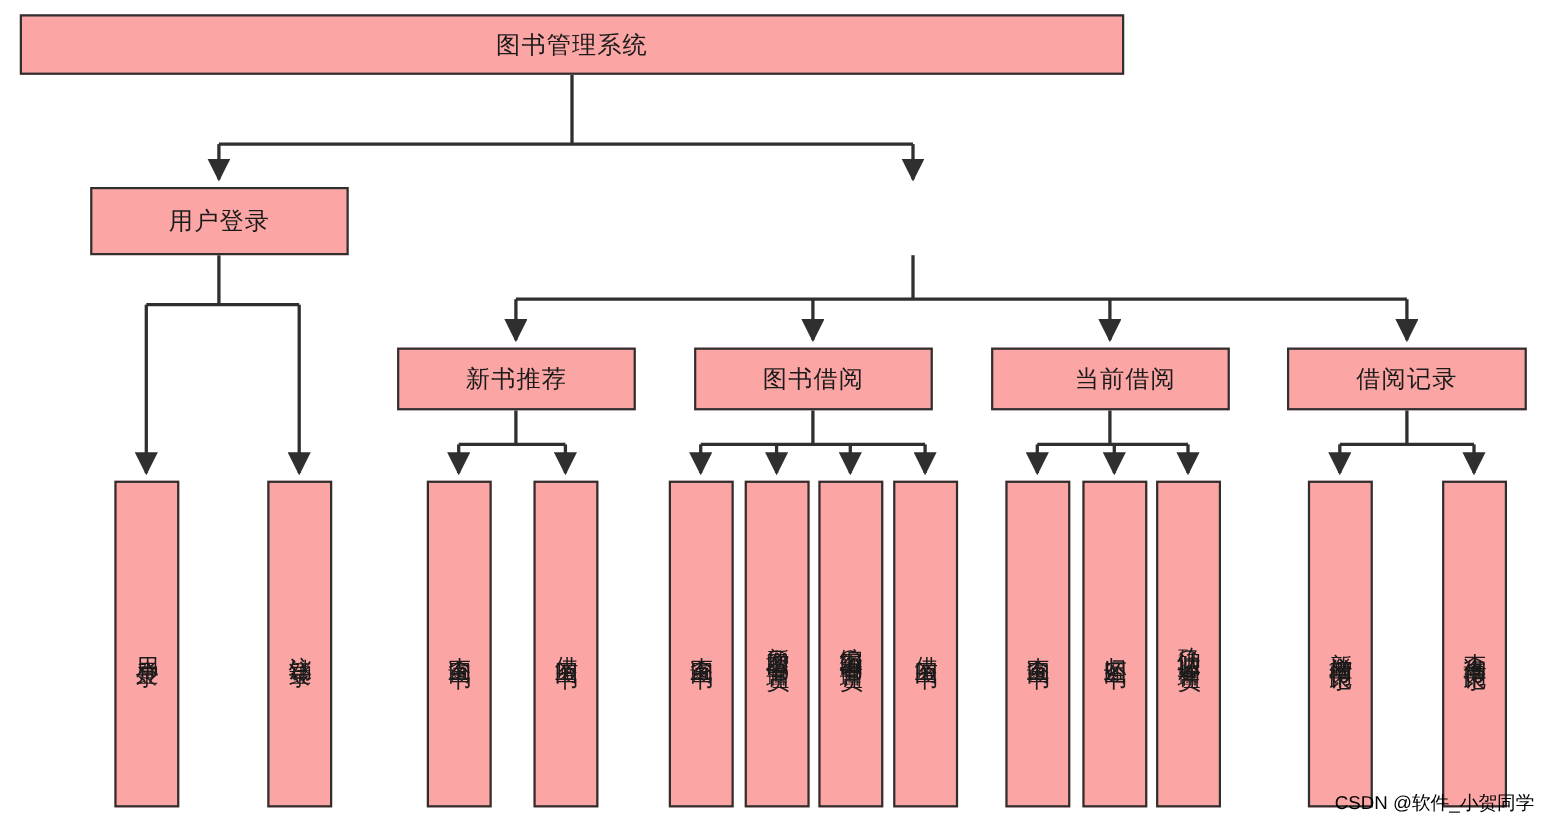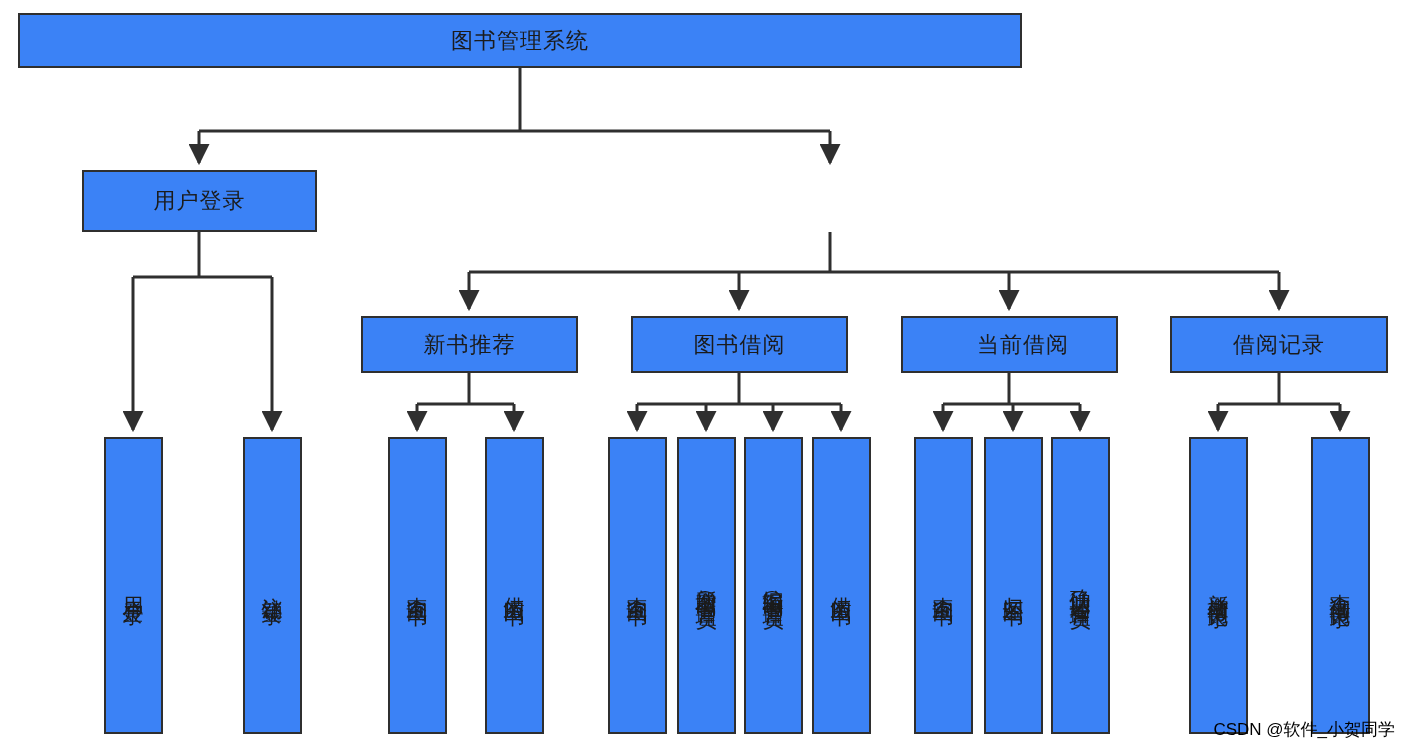--- a/index.html
+++ b/index.html
@@ -21,21 +21,21 @@
     position: absolute;
     left: 0;
     top: 0;
     width: 1405px;
     height: 747px;
     pointer-events: none;
   }
   .node {
     position: absolute;
     box-sizing: border-box;
-    background: #3b82f6;
+    background: #fca5a5;
     border: 2px solid #2f2f2f;
     display: flex;
     align-items: center;
     justify-content: center;
     color: #1b1b1b;
     text-align: center;
   }
   .node.horiz {
     font-size: 22px;
     letter-spacing: 1px;

